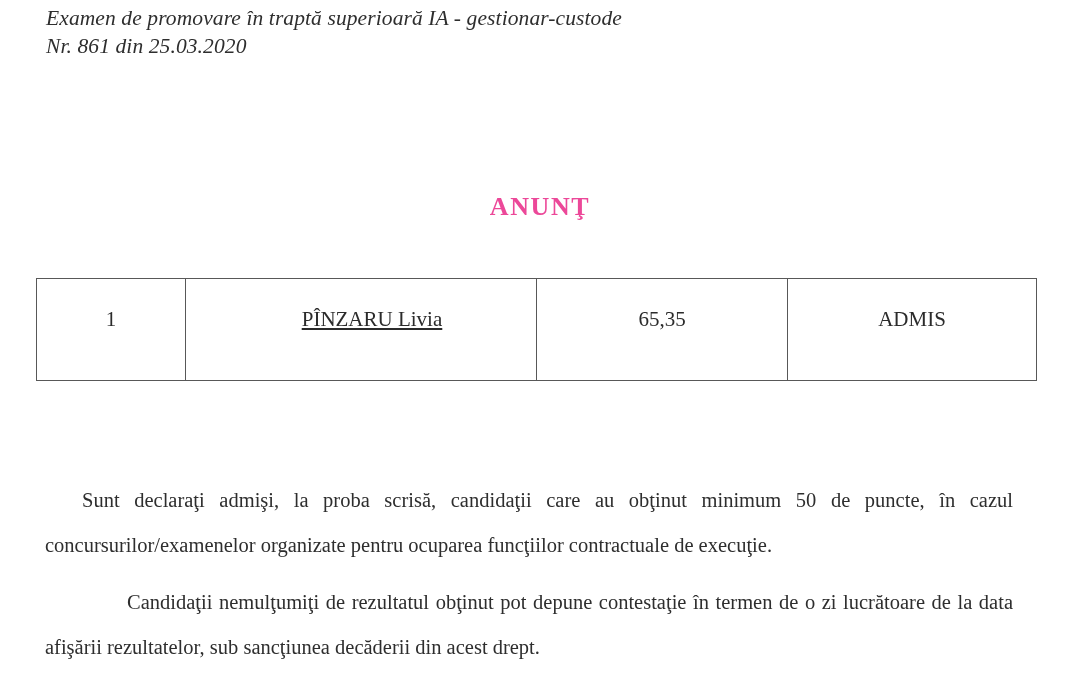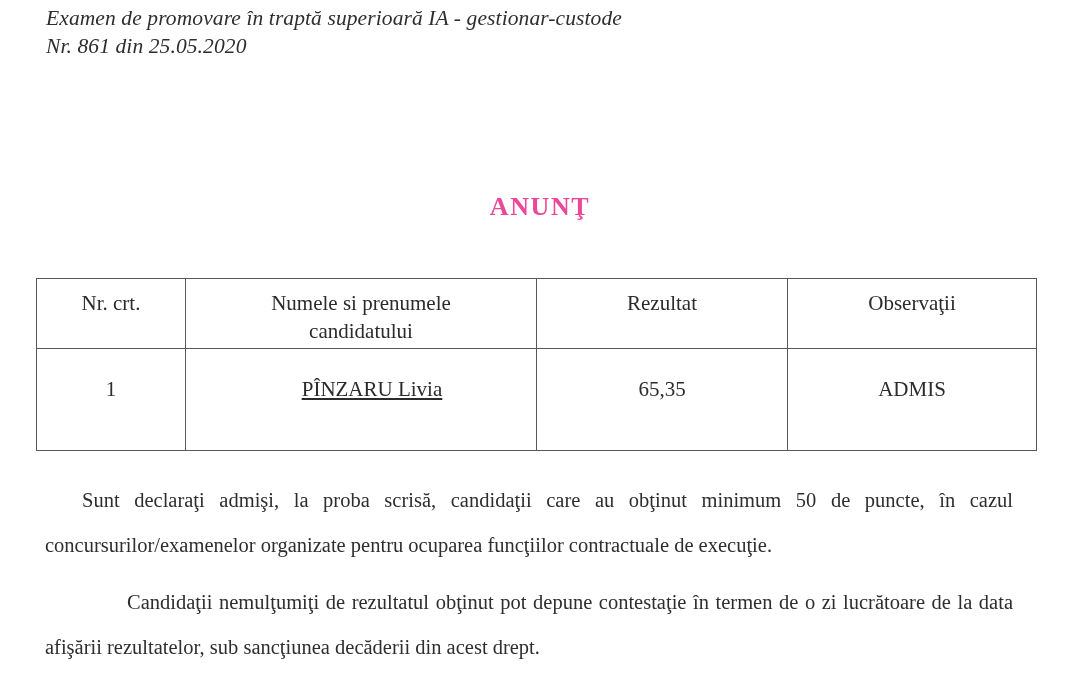--- a/index.html
+++ b/index.html
@@ -116,44 +116,27 @@
   .para-1 { text-indent: 37px; }
   .para-2 { text-indent: 82px; margin-top: 12px !important; }
 </style>
 </head>
 <body>
 
 <div class="page">
 
   <div class="doc-header">
     <div class="hline">Examen de promovare în traptă superioară IA - gestionar-custode</div>
-    <div class="hline">Nr.  861 din 25.05.2020</div>
+    <div class="hline">Nr.  861 din 25.03.2020</div>
   </div>
 
   <div class="doc-title">ANUNŢ</div>
 
   <table class="results-table">
     <tbody>
-      <tr class="header-row">
-        <td class="col-nr head-cell">
-          <div class="cell-inner">Nr. crt.</div>
-        </td>
-        <td class="col-name head-cell">
-          <div class="cell-inner">
-            <span>Numele si prenumele</span><br>
-            <span>candidatului</span>
-          </div>
-        </td>
-        <td class="col-result head-cell">
-          <div class="cell-inner">Rezultat</div>
-        </td>
-        <td class="col-obs head-cell">
-          <div class="cell-inner">Observaţii</div>
-        </td>
-      </tr>
       <tr class="data-row">
         <td class="col-nr data-cell">
           <div class="cell-inner">1</div>
         </td>
         <td class="col-name data-cell name-cell">
           <div class="cell-inner">PÎNZARU Livia</div>
         </td>
         <td class="col-result data-cell">
           <div class="cell-inner">65,35</div>
         </td>

